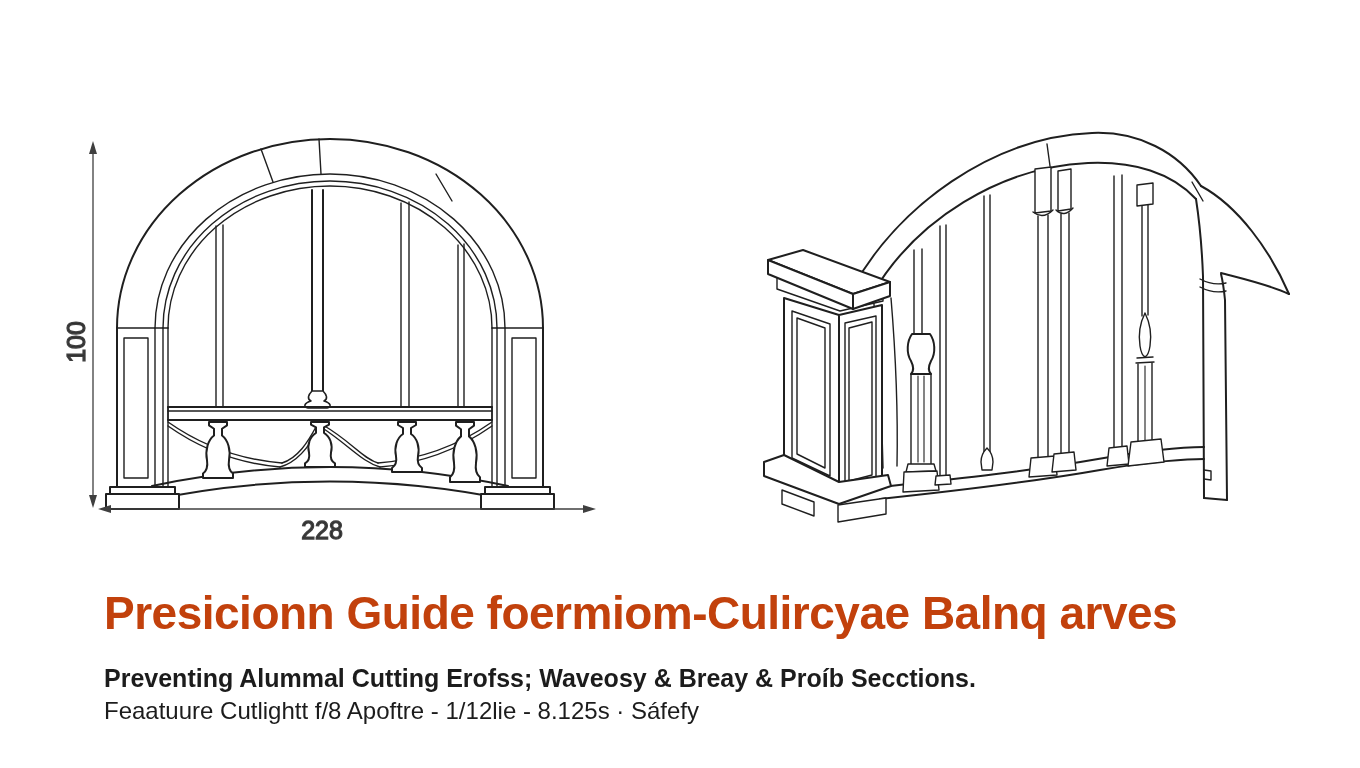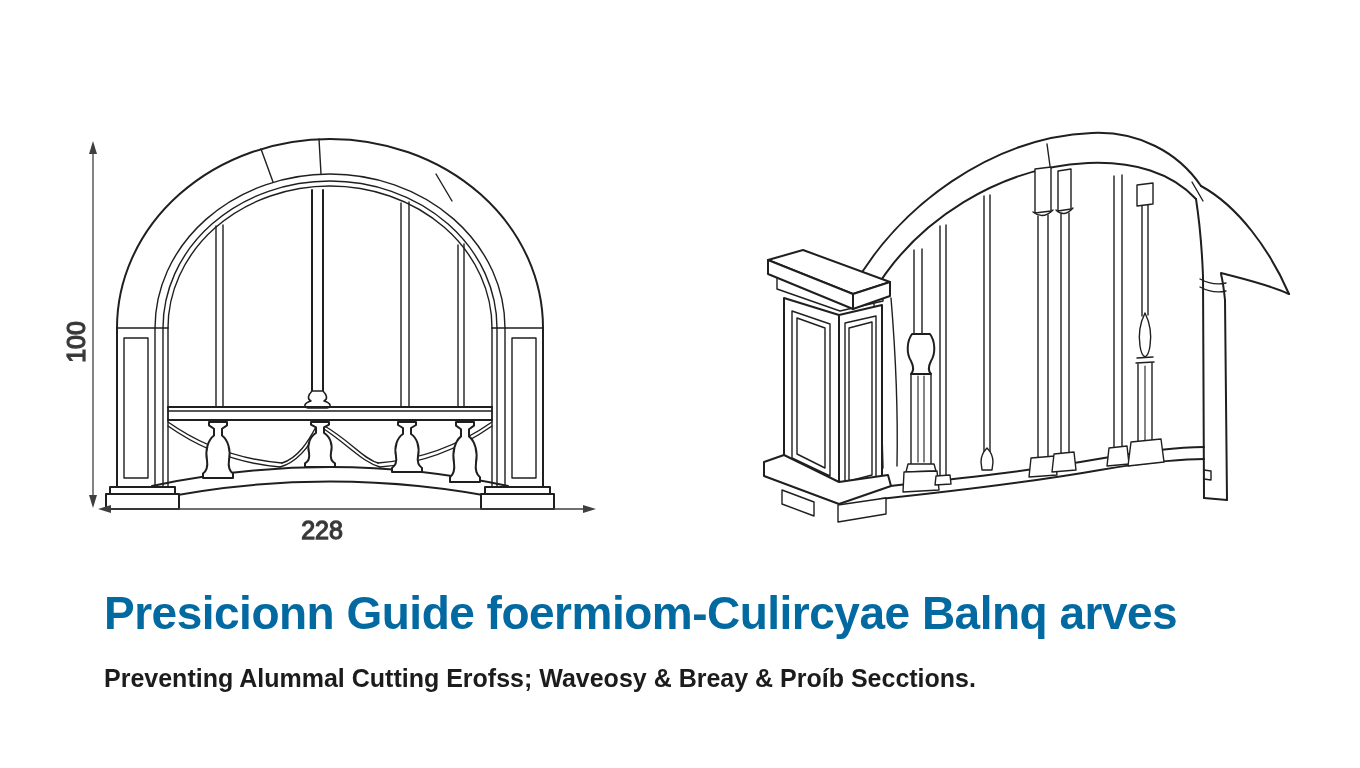--- a/index.html
+++ b/index.html
@@ -2,21 +2,21 @@
 <html><head>
 <meta charset="utf-8">
 <style>
   html,body{margin:0;padding:0;background:#ffffff;}
   #page{position:relative;width:1360px;height:768px;background:#ffffff;overflow:hidden;
         font-family:"Liberation Sans",sans-serif;color:#141414;}
   svg{position:absolute;display:block;}
   #left-view{left:40px;top:110px;}
   #right-view{left:740px;top:110px;}
   .caption{position:absolute;left:104px;}
-  #title{top:588px;font-size:46px;font-weight:700;letter-spacing:-0.5px;color:#0369a1;margin:0;line-height:1.1;}
+  #title{top:588px;font-size:46px;font-weight:700;letter-spacing:-0.5px;color:#c2410c;margin:0;line-height:1.1;}
   #sub1{top:663px;font-size:25px;font-weight:700;color:#1c1c1c;margin:0;line-height:1.2;}
   #sub2{top:697px;font-size:24px;font-weight:400;color:#1c1c1c;margin:0;line-height:1.2;}
   svg text{font-family:"Liberation Sans",sans-serif;fill:#2e2e2e;}
   .dim text{font-size:25px;}
   .lines{stroke:#1f1f1f;fill:none;stroke-width:2;stroke-linecap:round;stroke-linejoin:round;}
   .thin{stroke-width:1.4;}
   .white{fill:#ffffff;}
   .dim{stroke:#3f3f3f;stroke-width:1.3;fill:none;}
   .dim .arrow{fill:#3f3f3f;stroke:none;}
 </style>
@@ -203,14 +203,15 @@
       <path class="thin" d="M 105 213 L 136 206 L 136 371 L 105 377 Z"></path>
       <path class="thin" d="M 109 218 L 132 212 L 132 365 L 109 371 Z"></path>
       <path class="white" d="M 24 352 L 44 345 L 99 372 L 148 365 L 151 376 L 99 394 L 24 366 Z"></path>
       <path class="white thin" d="M 42 380 L 42 394 L 74 406 L 74 392 Z"></path>
       <path class="white thin" d="M 98 395 L 98 412 L 146 404 L 146 388 Z"></path>
     </g>
   </svg>
 
   <h1 id="title" class="caption">Presicionn Guide foermiom-Culircyae Balnq arves</h1>
   <p id="sub1" class="caption">Preventing Alummal Cutting Erofss; Waveosy &amp; Breay &amp; Proíb Secctions.</p>
+  <p id="sub2" class="caption">Feaatuure Cutlightt f/8 Apoftre - 1/12lie - 8.125s · Sáfefy</p>
 
 </div>
 
 </body></html>

